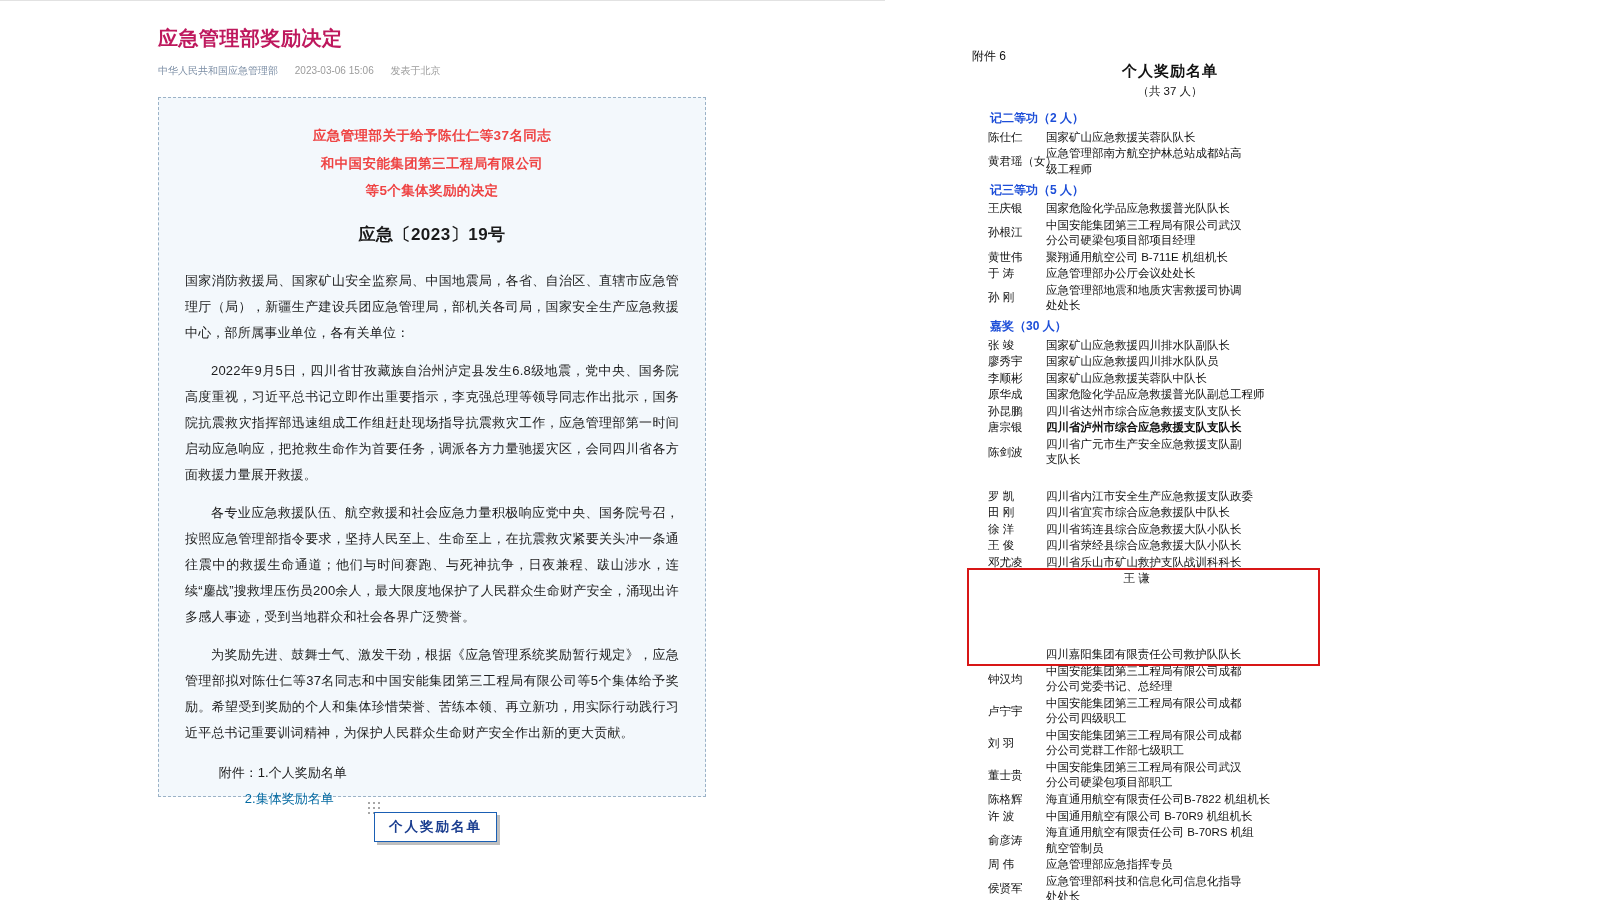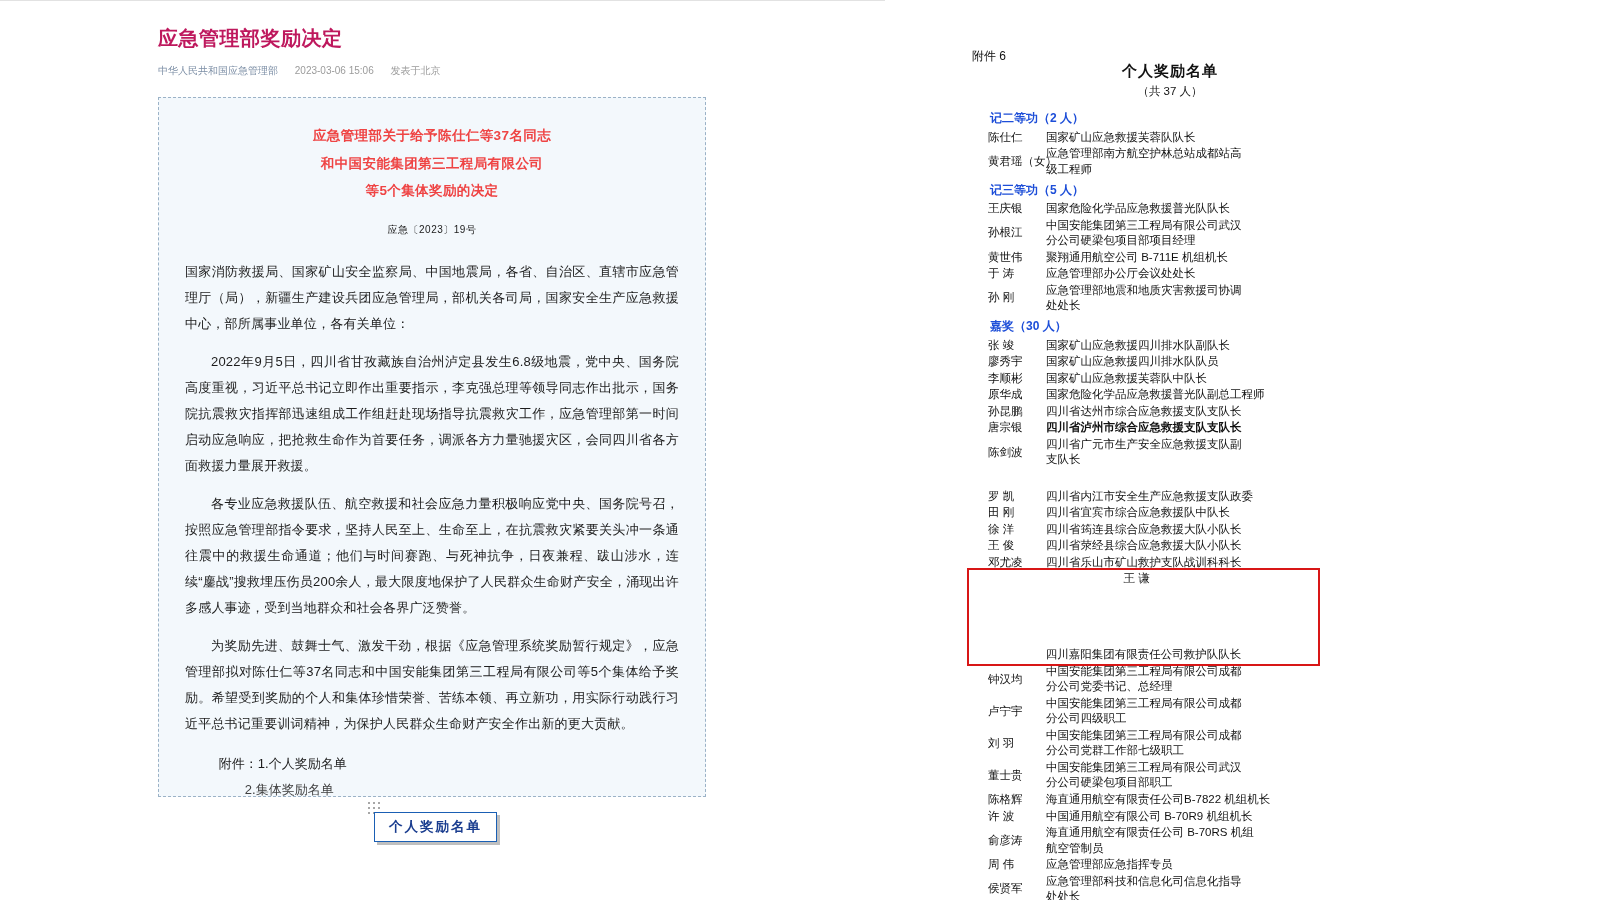--- a/index.html
+++ b/index.html
@@ -72,22 +72,22 @@
   .doc-heading {
     text-align: center;
     font-size: 13.5px;
     font-weight: bold;
     color: #ef4444;
     line-height: 2.05;
     letter-spacing: 0.4px;
   }
   .doc-number {
     text-align: center;
-    font-size: 10px;
-    font-weight: normal;
+    font-size: 17px;
+    font-weight: bold;
     color: #1a1a1a;
     margin-top: 18px;
     margin-bottom: 22px;
     letter-spacing: 0.5px;
   }
   .doc-p {
     font-size: 13px;
     color: #1c1c1c;
     line-height: 2.0;
     text-align: justify;
@@ -97,21 +97,21 @@
   .doc-p.indent { text-indent: 2em; }
   .doc-attach {
     font-size: 13px;
     color: #1c1c1c;
     line-height: 2.0;
     margin: 14px 0 0 0;
     text-indent: 2.6em;
   }
   .doc-attach2 {
     font-size: 13px;
-    color: #404040;
+    color: #0369a1;
     line-height: 2.0;
     margin: 0;
     text-indent: 4.6em;
   }
   .doc-sign {
     margin-top: 26px;
     font-size: 13px;
     color: #1c1c1c;
     line-height: 1.9;
     text-align: right;

